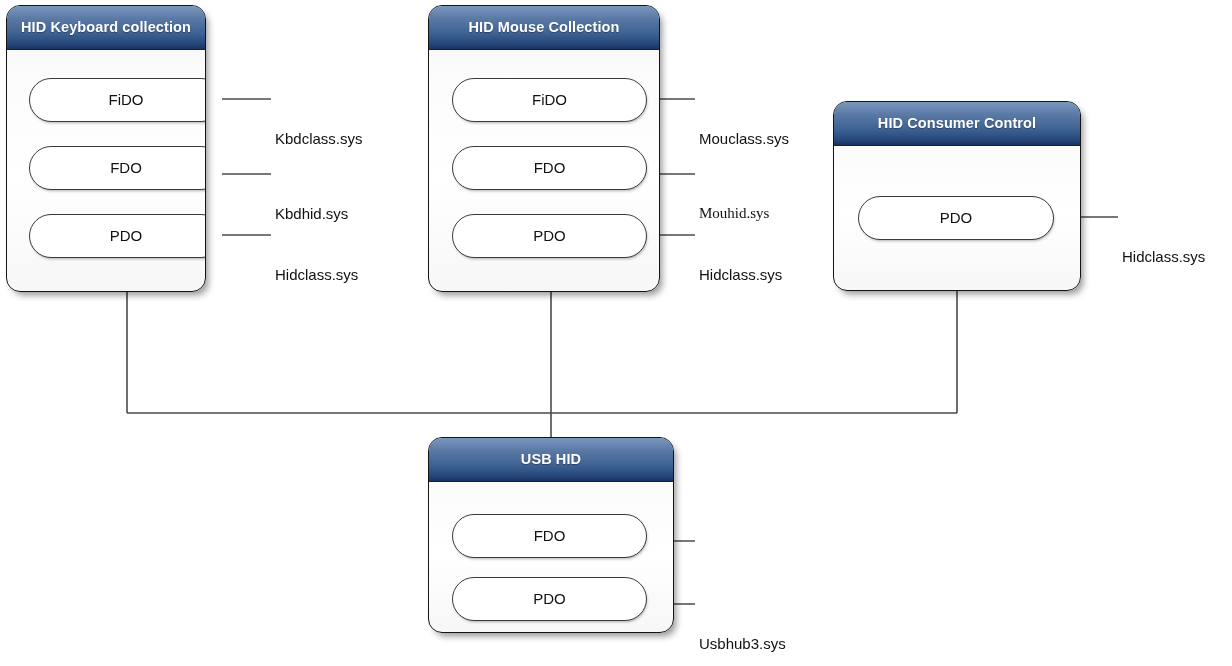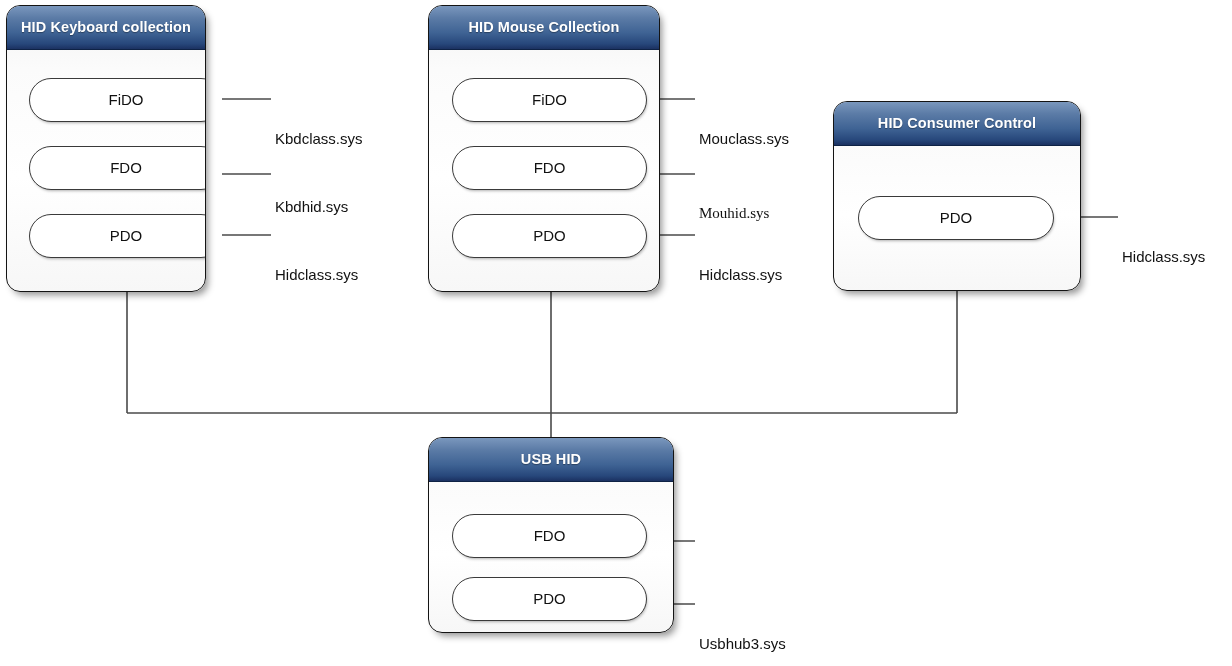--- a/index.html
+++ b/index.html
@@ -144,21 +144,21 @@
 
   <div class="group-box" style="left:428px; top:437px; width:246px; height:196px;">
     <div class="group-header">USB HID</div>
     <div class="group-body">
       <div class="pill" style="left:23px; top:32px; width:195px;">FDO</div>
       <div class="pill" style="left:23px; top:95px; width:195px;">PDO</div>
     </div>
   </div>
 
   <div class="anno" style="left:275px; top:88px;">Kbdclass.sys</div>
-  <div class="anno" style="left:275px; top:156px;">Kbdhid.sys</div>
+  <div class="anno" style="left:275px; top:163px;">Kbdhid.sys</div>
   <div class="anno" style="left:275px; top:224px;">Hidclass.sys</div>
 
   <div class="anno" style="left:699px; top:88px;">Mouclass.sys</div>
   <div class="anno" style="left:699px; top:163px;font-family:Liberation Serif, serif;">Mouhid.sys</div>
   <div class="anno" style="left:699px; top:224px;">Hidclass.sys</div>
 
   <div class="anno" style="left:1122px; top:206px;">Hidclass.sys</div>
 
   <div class="anno" style="left:699px; top:593px;">Usbhub3.sys</div>
 

